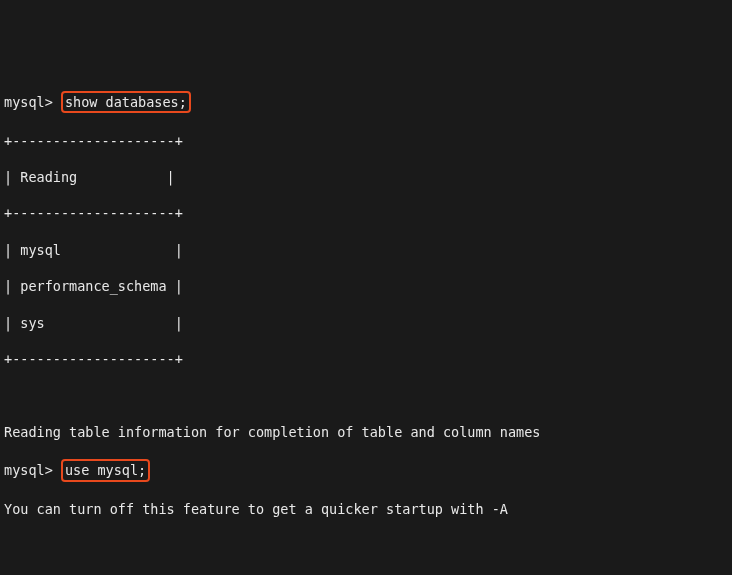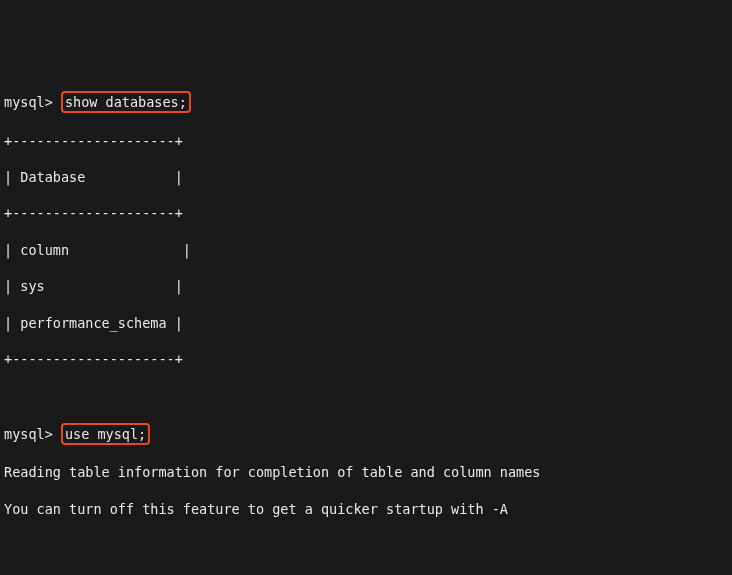--- a/index.html
+++ b/index.html
@@ -26,29 +26,29 @@
     .term { padding: 0 4px 4px 4px; }
   </style>
 </head>
 <body>
 
 
 
 <div class="term">
 <span class="line"><span class="prompt">mysql&gt;</span> <span class="hl">show databases;</span></span>
 <span class="line">+--------------------+</span>
-<span class="line">| Database           |</span>
+<span class="line">| Reading           |</span>
 <span class="line">+--------------------+</span>
-<span class="line">| column              |</span>
+<span class="line">| mysql              |</span>
+<span class="line">| performance_schema |</span>
 <span class="line">| sys                |</span>
-<span class="line">| performance_schema |</span>
 <span class="line">+--------------------+</span>
 <span class="line"> </span>
+<span class="line">Reading table information for completion of table and column names</span>
 <span class="line"><span class="prompt">mysql&gt;</span> <span class="hl">use mysql;</span></span>
-<span class="line">Reading table information for completion of table and column names</span>
 <span class="line">You can turn off this feature to get a quicker startup with -A</span>
 
 
 
 
 
 
 
 
 

